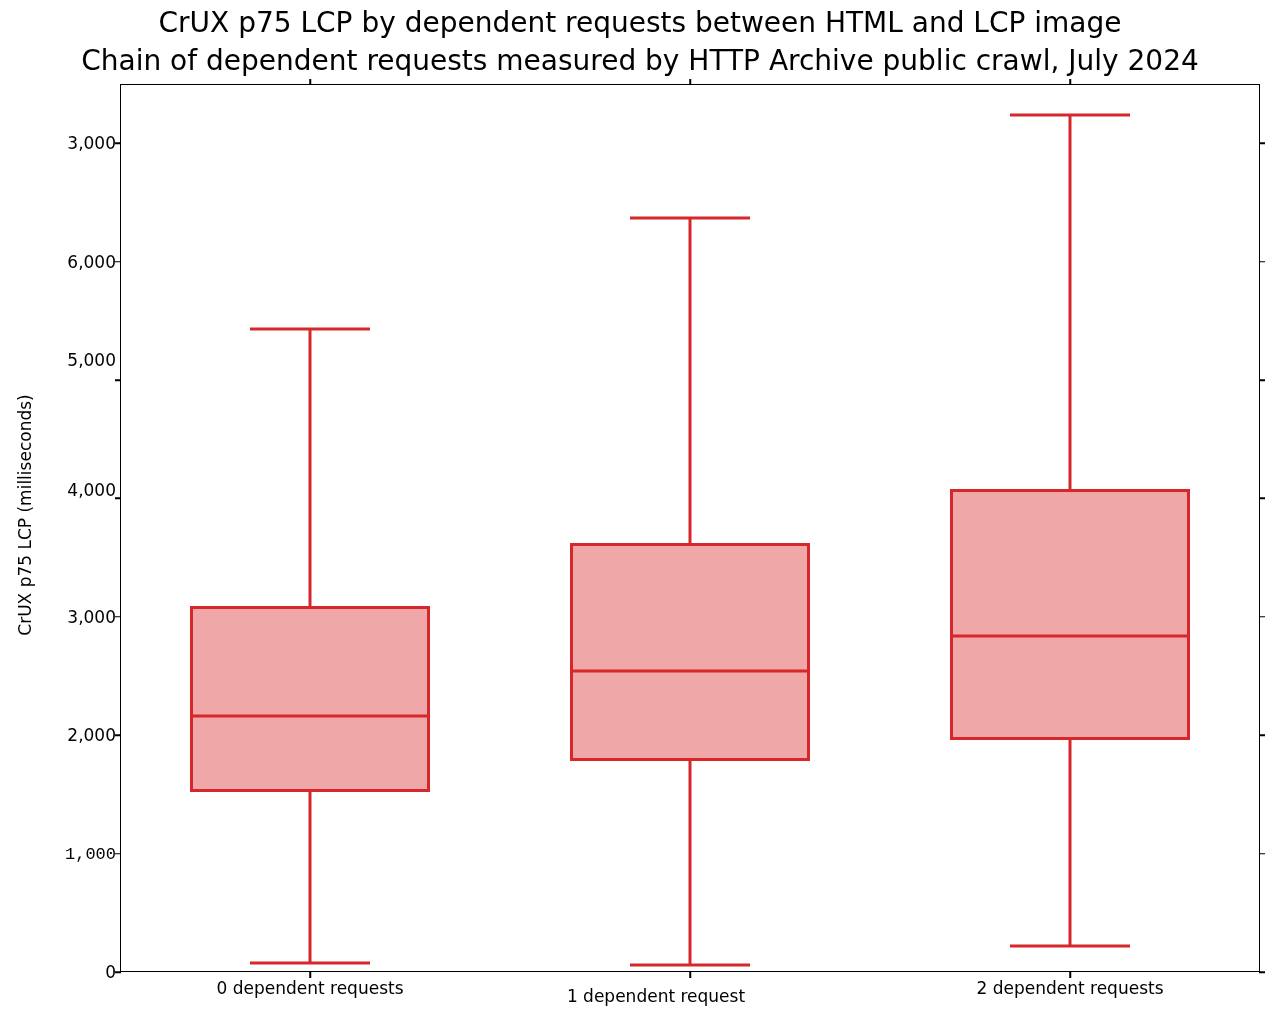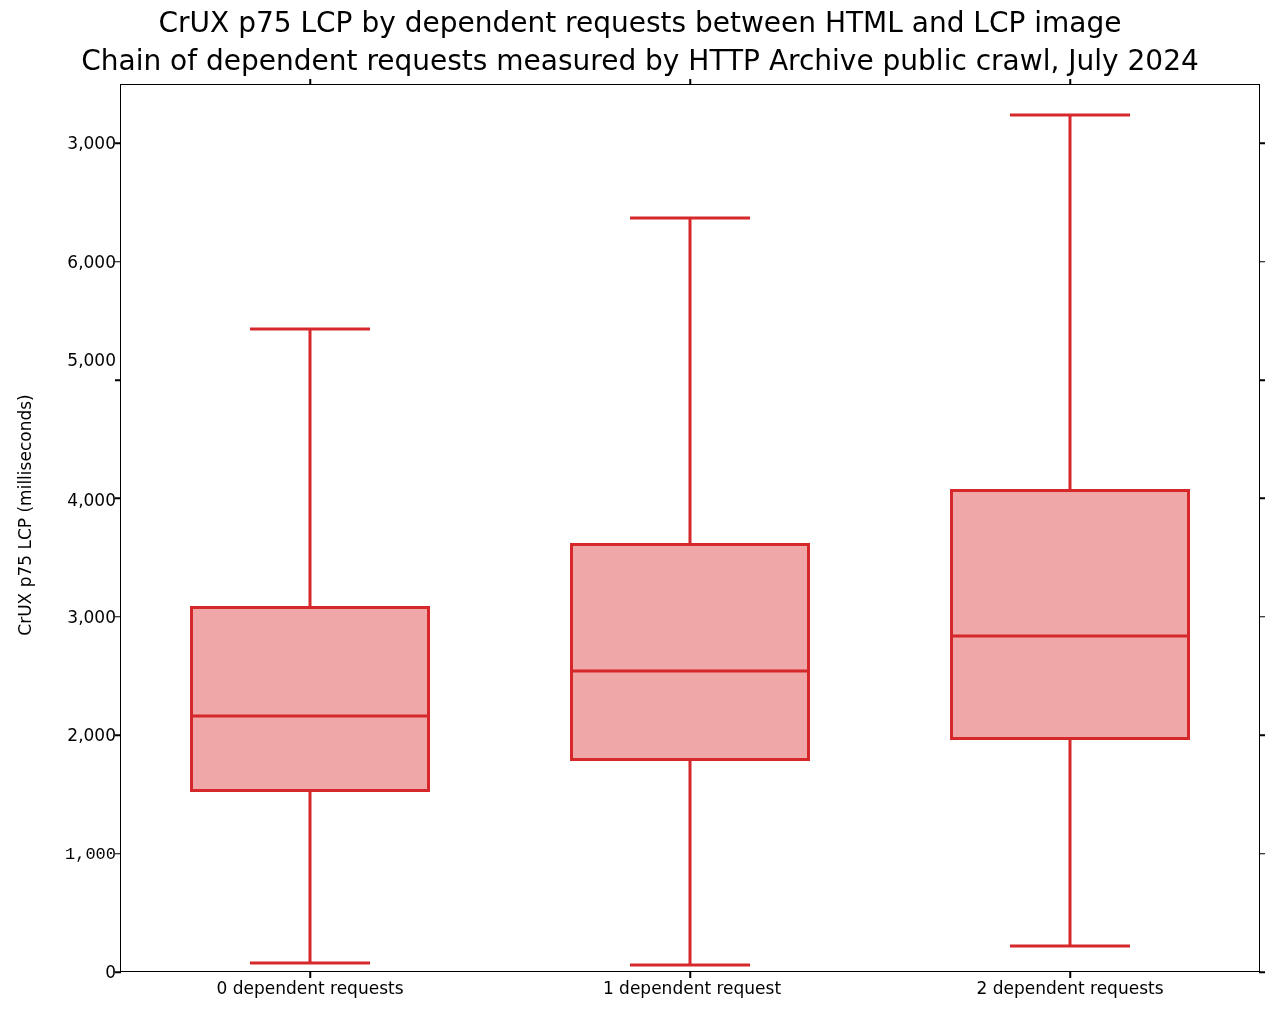--- a/index.html
+++ b/index.html
@@ -152,36 +152,36 @@
       <div class="ytick-mark-r" style="top: 972px;"></div>
       <div class="ytick-label" style="top: 853.6px; font-family: Liberation Mono, monospace;">1,000</div>
       <div class="ytick-mark" style="top: 853.6px;"></div>
       <div class="ytick-mark-r" style="top: 853.6px;"></div>
       <div class="ytick-label" style="top: 735.2px;">2,000</div>
       <div class="ytick-mark" style="top: 735.2px;"></div>
       <div class="ytick-mark-r" style="top: 735.2px;"></div>
       <div class="ytick-label" style="top: 616.8px;">3,000</div>
       <div class="ytick-mark" style="top: 616.8px;"></div>
       <div class="ytick-mark-r" style="top: 616.8px;"></div>
-      <div class="ytick-label" style="top: 500px; text-align: center;">4,000</div>
+      <div class="ytick-label" style="top: 490px; text-align: center;">4,000</div>
       <div class="ytick-mark" style="top: 498.4px;"></div>
       <div class="ytick-mark-r" style="top: 498.4px;"></div>
       <div class="ytick-label" style="top: 360px;">5,000</div>
       <div class="ytick-mark" style="top: 380px;"></div>
       <div class="ytick-mark-r" style="top: 380px;"></div>
       <div class="ytick-label" style="top: 261.6px;">6,000</div>
       <div class="ytick-mark" style="top: 261.6px;"></div>
       <div class="ytick-mark-r" style="top: 261.6px;"></div>
       <div class="ytick-label" style="top: 143.2px;">3,000</div>
       <div class="ytick-mark" style="top: 143.2px;"></div>
       <div class="ytick-mark-r" style="top: 143.2px;"></div>
       <div class="xtick-label" style="left: 310px;">0 dependent requests</div>
       <div class="xtick-mark" style="left: 310px;"></div>
       <div class="xtick-mark-t" style="left: 310px;"></div>
-      <div class="xtick-label" style="left: 692px;">1 dependent request</div>
+      <div class="xtick-label" style="left: 656px; margin-top: 8px;">1 dependent request</div>
       <div class="xtick-mark" style="left: 690px;"></div>
       <div class="xtick-mark-t" style="left: 690px;"></div>
       <div class="xtick-label" style="left: 1070px; text-align: right;">2 dependent requests</div>
       <div class="xtick-mark" style="left: 1070px;"></div>
       <div class="xtick-mark-t" style="left: 1070px;"></div>
       <div class="whisker-line" style="left: 310px; top: 792.032px; height: 170.496px;"></div>
       <div class="whisker-line" style="left: 310px; top: 329.088px; height: 277.056px;"></div>
       <div class="cap" style="left: 310px; top: 962.528px; width: 120px;"></div>
       <div class="cap" style="left: 310px; top: 329.088px; width: 120px;"></div>
       <div class="box" style="left: 310px; top: 606.144px; width: 240px; height: 185.888px;"></div>

